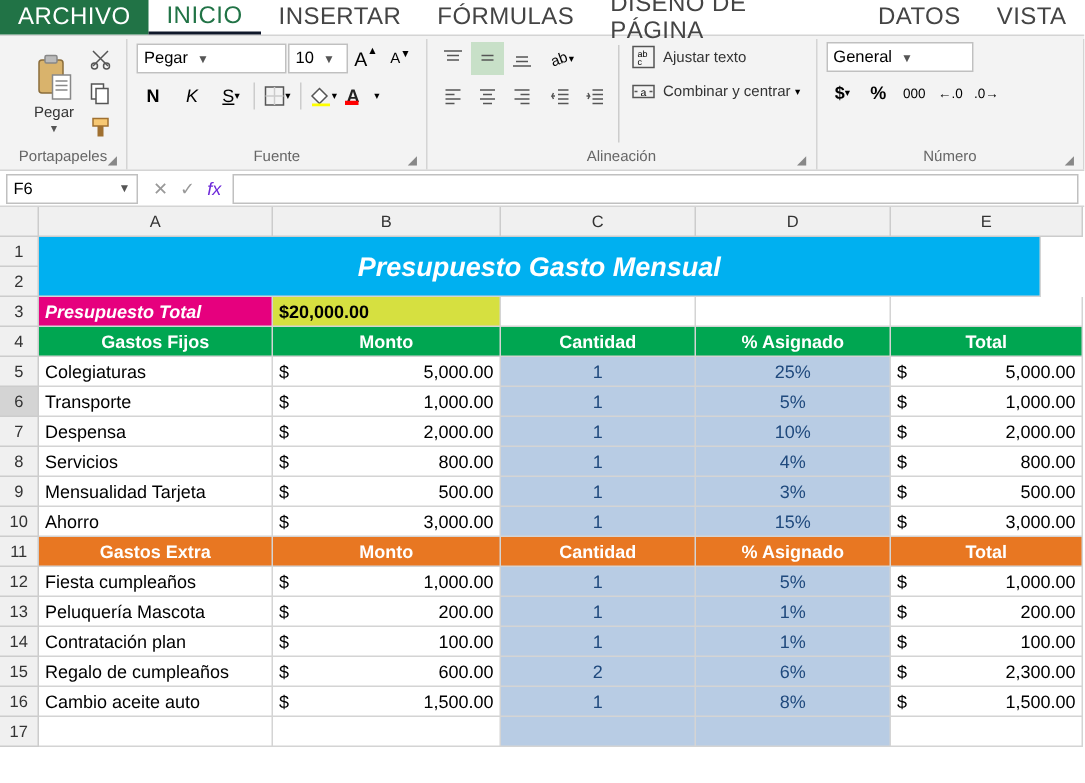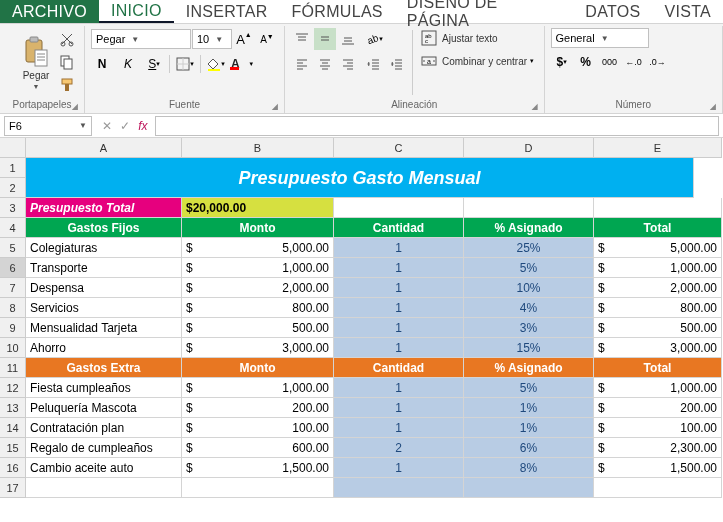--- a/index.html
+++ b/index.html
@@ -285,21 +285,21 @@
 </div>
 
 <div class="fbar">
   <div class="namebox">
       <span>F6</span>
       <span style="font-size:8px;color:#555">▼</span>
     </div>
   <div class="fx-btns">
     <span>✕</span>
     <span>✓</span>
-    <i style="font-style:italic;color:#be185d">fx</i>
+    <i style="font-style:italic;color:#6d28d9">fx</i>
   </div>
   <div class="fx-input"></div>
 </div>
 
 <div class="grid">
   <div class="colhdrs">
     <div class="corner"></div>
     <div class="colhdr cA">A</div>
     <div class="colhdr cB">B</div>
     <div class="colhdr cC">C</div>

